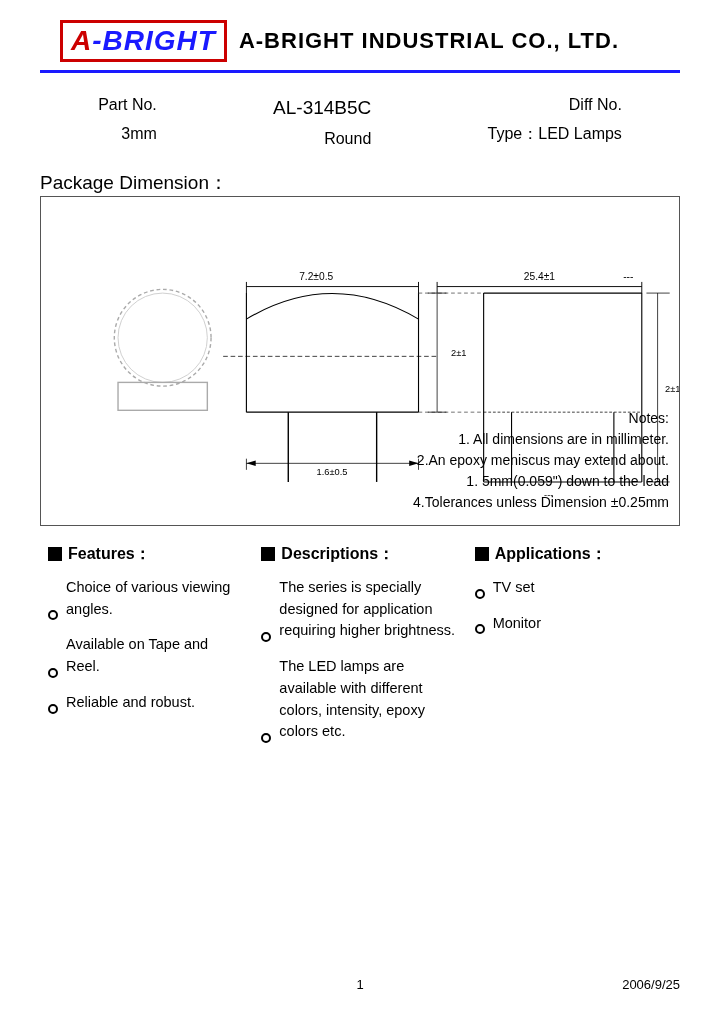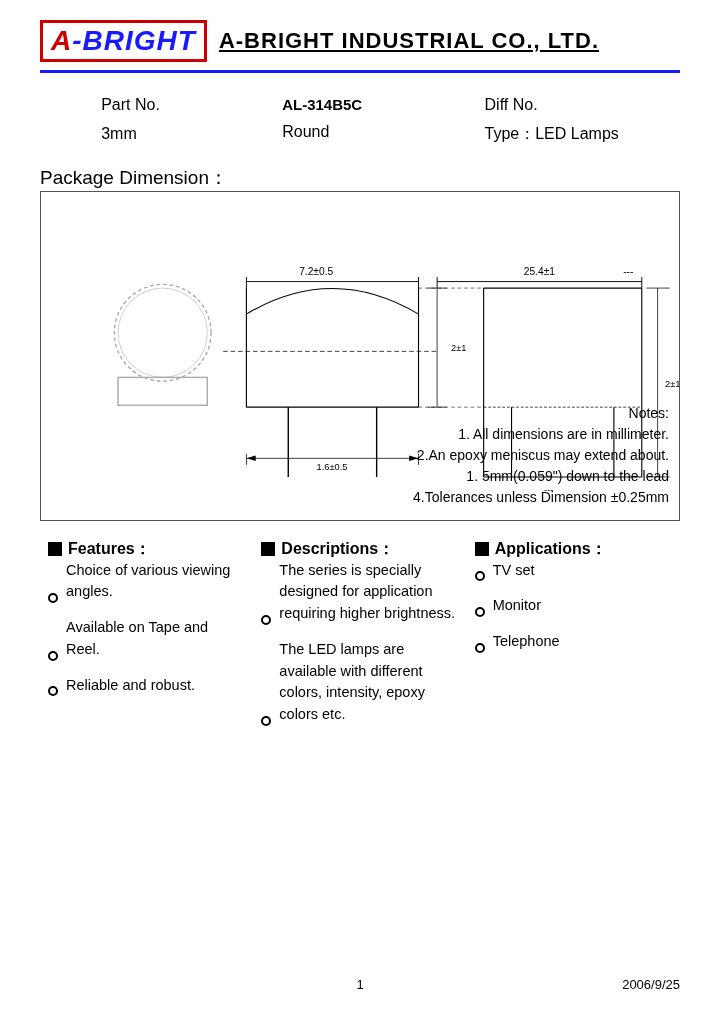--- a/index.html
+++ b/index.html
@@ -23,44 +23,44 @@
       margin-bottom: 18px;
     }
     .logo-abright {
       font-size: 28px;
       font-weight: 900;
       font-style: italic;
       border: 3px solid #cc0000;
       padding: 2px 8px;
       color: #cc0000;
       letter-spacing: 1px;
+      margin-left: 20px;
     }
     .logo-abright span.a { color: #cc0000; }
     .logo-abright span.bright { color: #1a1aff; }
     .company-name {
       font-size: 22px;
       font-weight: bold;
       color: #000;
       letter-spacing: 1px;
-      text-decoration: underline;
     }
 
     
     .part-info {
       display: flex;
       justify-content: space-around;
       margin-bottom: 16px;
       font-size: 16px;
     }
     .part-col {
-      text-align: left;
+      text-align: right;
       line-height: 1.8;
     }
     .part-label { font-weight: normal; }
-    .part-value { font-weight: bold; font-size: 15px; }
+    .part-value { font-weight: normal; font-size: 19px; }
     .part-sub { font-size: 16px; }
 
     
     .package-title {
       font-size: 19px;
     }
     .package-box {
       border: 1.5px solid #555;
       width: 100%;
       height: 330px;
@@ -96,20 +96,21 @@
     .section {
       flex: 1;
       padding: 0 8px;
     }
     .section-header {
       display: flex;
       align-items: center;
       gap: 6px;
       font-size: 16px;
       font-weight: bold;
+      margin-bottom: 12px;
     }
     .square-bullet {
       display: inline-block;
       width: 14px;
       height: 14px;
       background: #000;
       flex-shrink: 0;
     }
     .bullet-item {
       display: flex;
@@ -293,24 +294,20 @@
       <span>Applications：</span>
     </div>
     <div class="bullet-item">
       <span class="circle-bullet"></span>
       <span class="bullet-text">TV set</span>
     </div>
     <div class="bullet-item">
       <span class="circle-bullet"></span>
       <span class="bullet-text">Monitor</span>
     </div>
-    <div class="bullet-item">
-      <span class="circle-bullet"></span>
-      <span class="bullet-text">Telephone</span>
-    </div>
   </div>
 
 </div>
 
 <div class="footer">
   <span></span>
   <span class="footer-center">1</span>
   <span>2006/9/25</span>
 </div>
 

